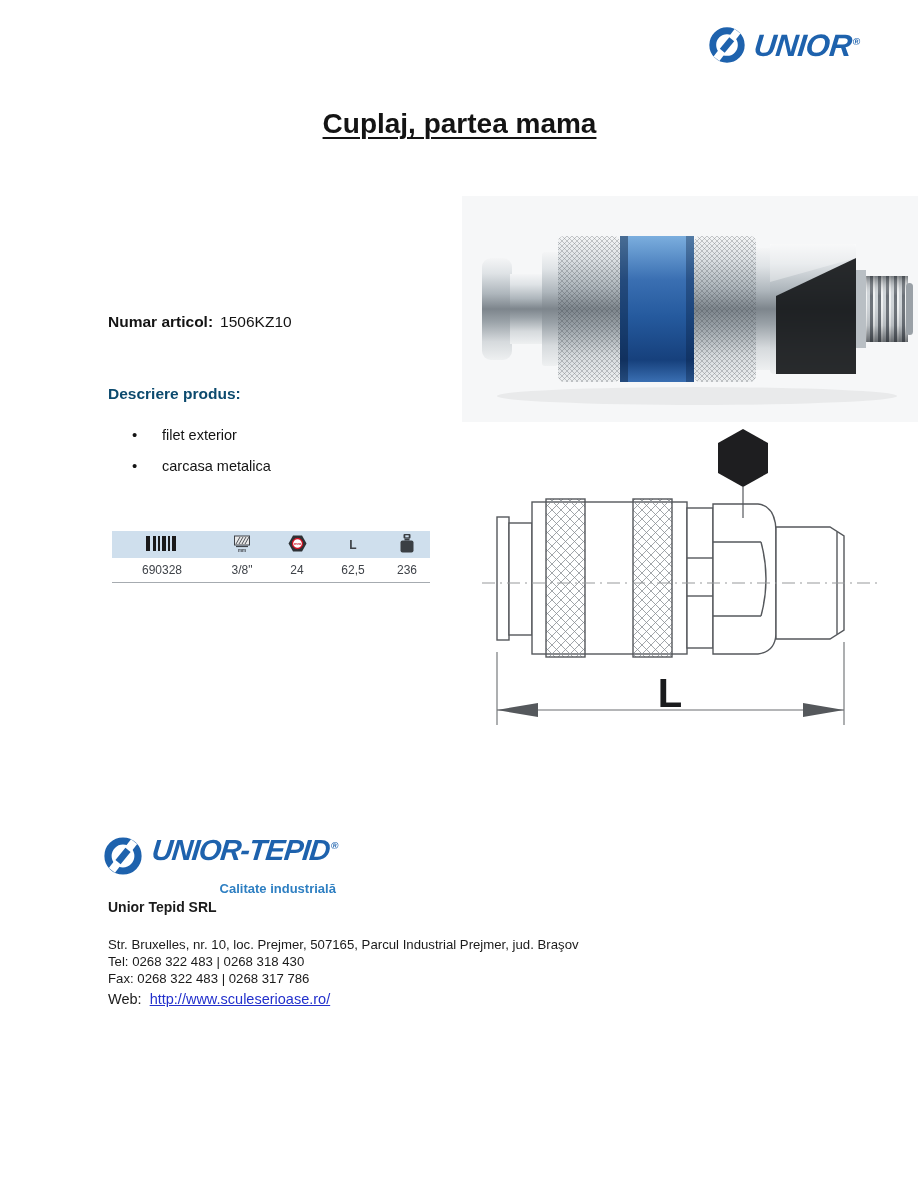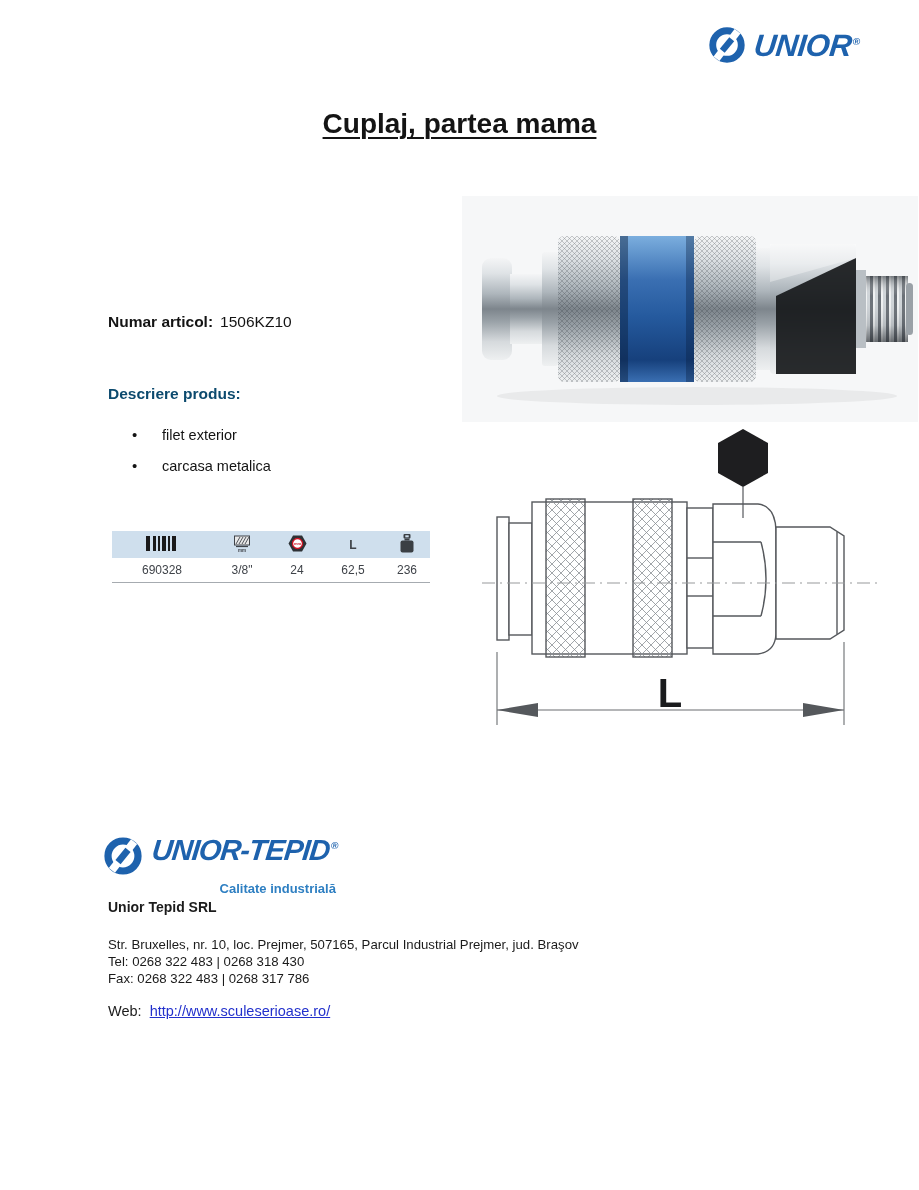--- a/index.html
+++ b/index.html
@@ -38,21 +38,21 @@
   .footer-brand{position:absolute;left:103px;top:836px;display:flex;gap:9px;align-items:flex-start;color:#1e62ad;}
   .fb-text{display:flex;flex-direction:column;}
   .fb-word{font-size:29px;font-weight:bold;font-style:italic;letter-spacing:-1px;transform:skewX(-6deg);line-height:1;}
   .fb-tag{font-size:13px;font-weight:bold;color:#2e7fc2;text-align:right;margin-top:16px;}
 
   
   .company{position:absolute;left:108px;top:899px;font-size:14px;font-weight:bold;color:#1b1b1b;}
   .contact{position:absolute;left:108px;top:936px;font-size:13.2px;color:#1b1b1b;line-height:17px;}
   .contact .row{white-space:nowrap;}
   .link-email{color:#1b1b1b;text-decoration:underline;cursor:pointer;}
-  .web-row{font-size:14.5px;margin-top:16px;}
+  .web-row{font-size:14.5px;margin-top:4px;}
   .link-web{color:#2230cc;text-decoration:underline;cursor:pointer;}
 </style>
 </head>
 <body>
 
 <div class="page">
 
   <div class="brand-top">
     <svg width="38" height="38" viewBox="0 0 36 36">
       <circle cx="18" cy="18" r="13.5" fill="none" stroke="#1e62ad" stroke-width="6.5"></circle>

